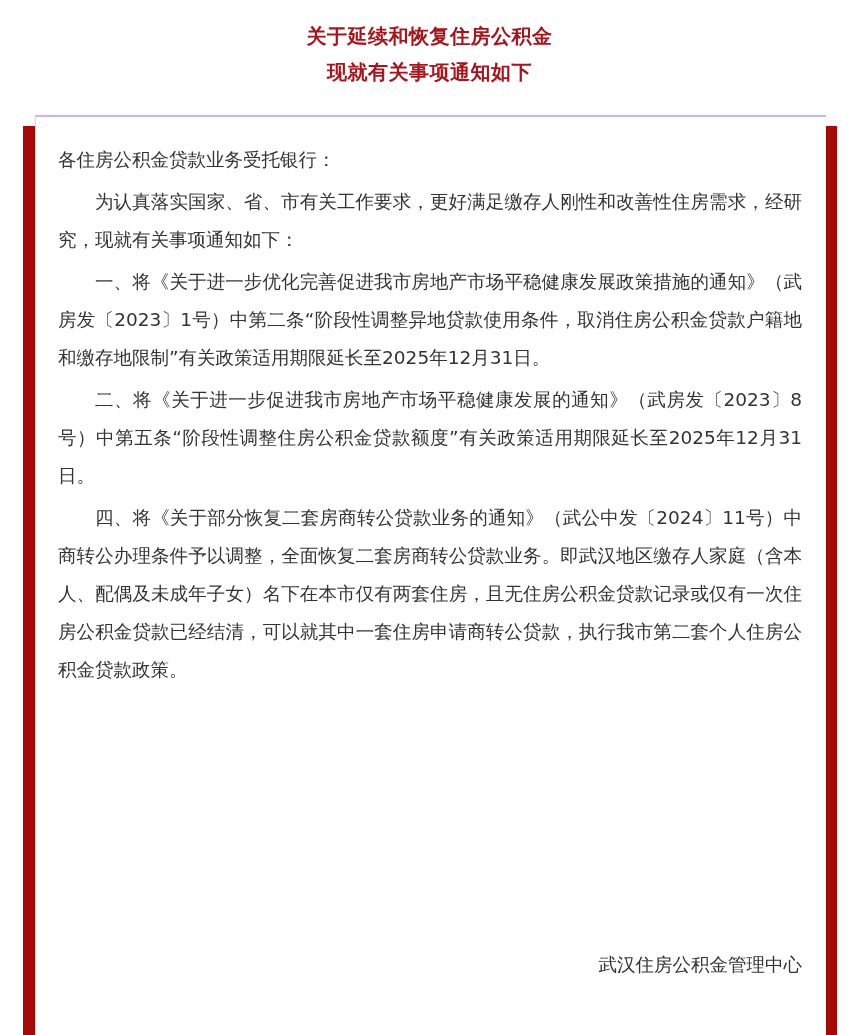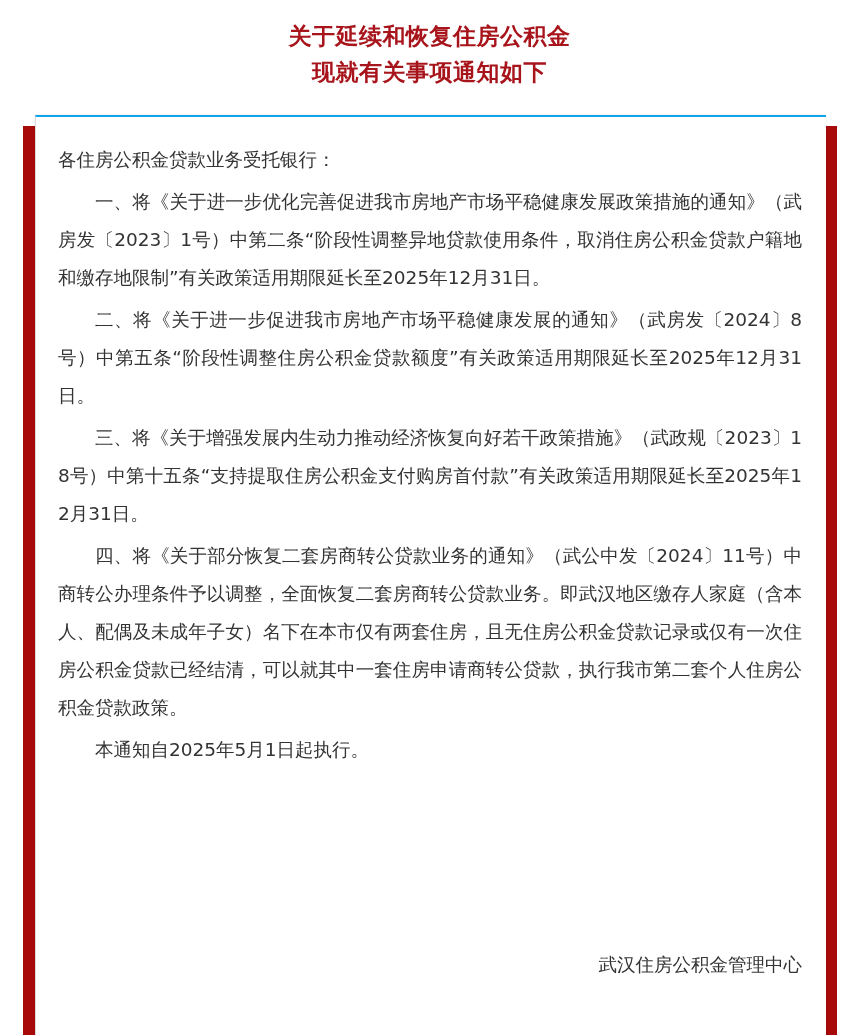--- a/index.html
+++ b/index.html
@@ -15,42 +15,42 @@
       font-family: "DejaVu Sans", "Liberation Sans", sans-serif;
     }
     .title-block {
       position: absolute;
       left: 0;
       top: 18px;
       width: 859px;
       text-align: center;
       color: #a8141b;
       font-weight: bold;
-      font-size: 23px;
+      font-size: 20px;
       line-height: 36px;
       letter-spacing: 0.5px;
     }
     .title-line { display: block; }
     .bar {
       position: absolute;
       top: 126px;
       bottom: 0;
       width: 12px;
       background: #a80a0a;
     }
     .bar-left { left: 23px; }
     .bar-right { left: 825px; }
     .card {
       position: absolute;
       left: 35px;
       top: 115px;
       width: 790px;
       bottom: 0;
       background: #ffffff;
-      border-top: 2px solid #0ea5e9;
+      border-top: 2px solid #c4b5fd;
       border-left: 1px solid #dcdcdc;
       box-shadow: 0 0 2px rgba(0,0,0,0.12);
     }
     .content {
       position: absolute;
       left: 22px;
       top: 24px;
       width: 744px;
       color: #333333;
       font-size: 18.5px;
@@ -82,22 +82,21 @@
   <span class="title-line">关于延续和恢复住房公积金</span>
   <span class="title-line">现就有关事项通知如下</span>
 </div>
 
 <div class="bar bar-left"></div>
 <div class="bar bar-right"></div>
 
 <div class="card">
   <div class="content">
     <p class="para greeting">各住房公积金贷款业务受托银行：</p>
+    <p class="para indent">为认真落实国家、省、市有关工作要求，更好满足缴存人刚性和改善性住房需求，经研究，现就有关事项通知如下：</p>
     <p class="para indent">一、将《关于进一步优化完善促进我市房地产市场平稳健康发展政策措施的通知》（武房发〔2023〕1号）中第二条“阶段性调整异地贷款使用条件，取消住房公积金贷款户籍地和缴存地限制”有关政策适用期限延长至2025年12月31日。</p>
-    <p class="para indent">二、将《关于进一步促进我市房地产市场平稳健康发展的通知》（武房发〔2024〕8号）中第五条“阶段性调整住房公积金贷款额度”有关政策适用期限延长至2025年12月31日。</p>
-    <p class="para indent">三、将《关于增强发展内生动力推动经济恢复向好若干政策措施》（武政规〔2023〕18号）中第十五条“支持提取住房公积金支付购房首付款”有关政策适用期限延长至2025年12月31日。</p>
+    <p class="para indent">二、将《关于进一步促进我市房地产市场平稳健康发展的通知》（武房发〔2023〕8号）中第五条“阶段性调整住房公积金贷款额度”有关政策适用期限延长至2025年12月31日。</p>
     <p class="para indent">四、将《关于部分恢复二套房商转公贷款业务的通知》（武公中发〔2024〕11号）中商转公办理条件予以调整，全面恢复二套房商转公贷款业务。即武汉地区缴存人家庭（含本人、配偶及未成年子女）名下在本市仅有两套住房，且无住房公积金贷款记录或仅有一次住房公积金贷款已经结清，可以就其中一套住房申请商转公贷款，执行我市第二套个人住房公积金贷款政策。</p>
-    <p class="para indent">本通知自2025年5月1日起执行。</p>
   </div>
   <div class="signature-block">
     <span class="sig-line">武汉住房公积金管理中心</span>
   </div>
 </div>
 
 </body></html>

